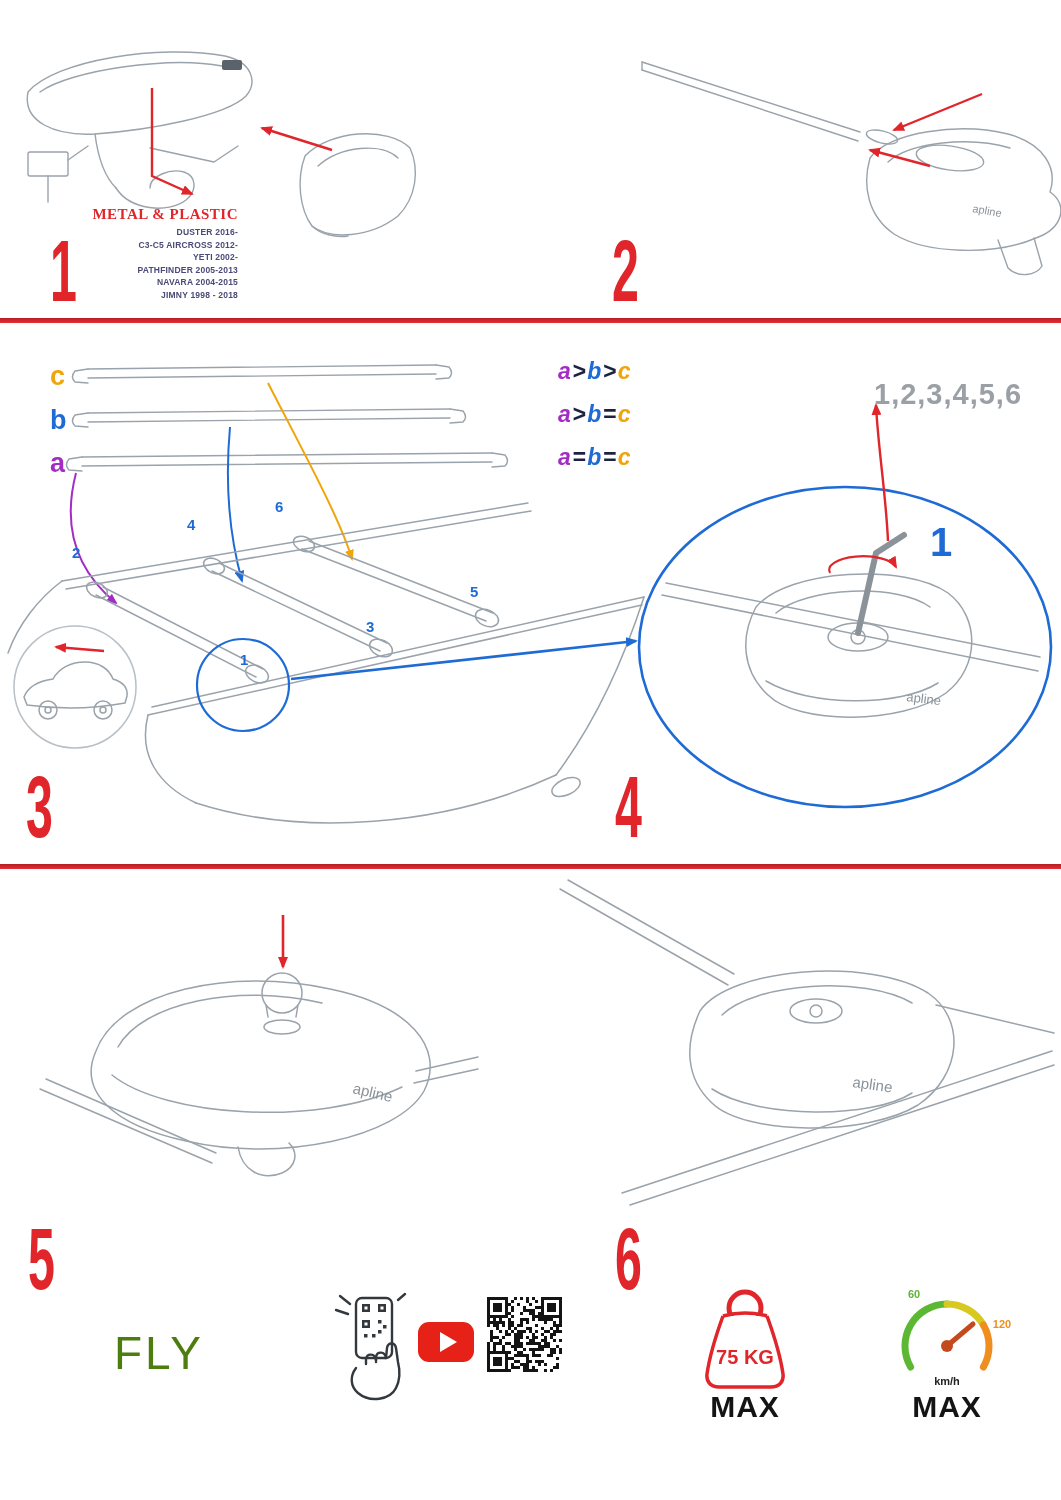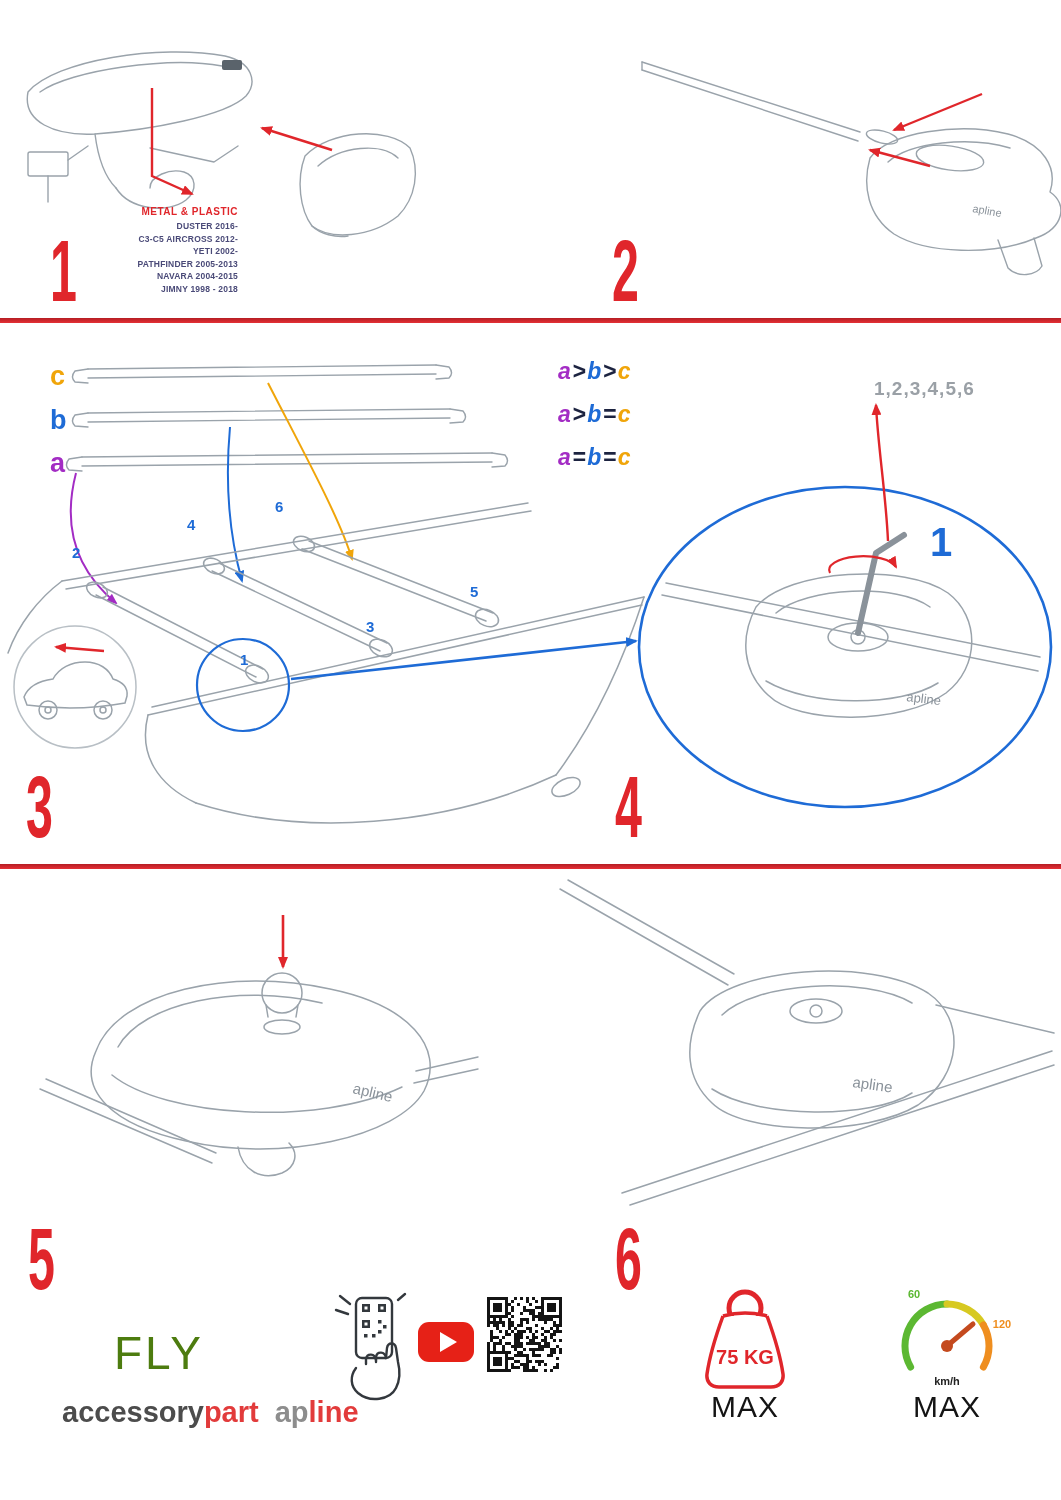--- a/index.html
+++ b/index.html
@@ -9,39 +9,39 @@
     font-family:"Liberation Sans", sans-serif; overflow:hidden; margin:0 auto;
   }
   .abs { position:absolute; }
   .stepnum {
     position:absolute; color:#e0262b; font-size:78px; font-weight:700; line-height:0.92;
     transform:scale(0.62,1.12); transform-origin:top left; letter-spacing:-2px;
   }
   .divider { position:absolute; left:0; width:100%; height:5px;
     background:linear-gradient(180deg,#b51d23,#e53036); }
   .fitlist { position:absolute; left:88px; top:206px; width:150px; text-align:right; }
-  .fitlist .mat { color:#e0262b; font-size:10px; font-weight:700; letter-spacing:0.5px; margin-bottom:3px; }
+  .fitlist .mat { color:#e0262b; font-size:15px; font-weight:700; letter-spacing:0.5px; margin-bottom:3px;font-family:Liberation Serif, serif; }
   .fitlist .model { color:#4a4a78; font-size:8.5px; font-weight:700; line-height:12.5px; letter-spacing:0.2px; }
   .barlab { position:absolute; font-size:27px; font-weight:700; line-height:1; }
   .lab-a { color:#a32cc4; } .lab-b { color:#1e6bd6; } .lab-c { color:#f0a50a; }
   .cmp { position:absolute; left:558px; font-size:23px; font-weight:700; letter-spacing:0.5px; line-height:1;font-style:italic; }
   .c-a { color:#a32cc4; } .c-b { color:#1e6bd6; } .c-c { color:#f0a50a; }
   .c-op { color:#1c2340; padding:0 1px; }
   .posnum { position:absolute; color:#1e6bd6; font-size:15px; font-weight:700; line-height:1; }
-  .seq { position:absolute; left:874px; top:378px; color:#9aa0a6; font-size:19px; font-weight:700; letter-spacing:1px; }
+  .seq { position:absolute; left:874px; top:378px; color:#9aa0a6; font-size:29px; font-weight:700; letter-spacing:1px; }
   .big1 { position:absolute; left:930px; top:520px; color:#1e6bd6; font-size:40px; font-weight:700; }
   .fly { position:absolute; left:114px; top:1326px; font-size:46px; font-weight:400;
     color:#4d7c0f; letter-spacing:3px; }
   .tagline { position:absolute; left:62px; top:1398px; font-size:29px; font-weight:700; line-height:1; }
   .tg-dark { color:#4c4c4c; } .tg-red { color:#e23b3b; } .tg-gray { color:#8d8d8d; margin-left:16px; }
   .yt { position:absolute; left:418px; top:1322px; width:56px; height:40px; background:#e62117;
     border-radius:11px; display:flex; align-items:center; justify-content:center; }
   .yt-play { width:0; height:0; border-left:17px solid #fff; border-top:10px solid transparent;
     border-bottom:10px solid transparent; margin-left:4px; }
-  .max-label { position:absolute; font-size:30px; font-weight:400; color:#141414;
+  .max-label { position:absolute; font-size:30px; font-weight:700; color:#141414;
     text-align:center; letter-spacing:1px; }
   svg text { font-family:"Liberation Sans", sans-serif; }
 </style>
 </head>
 <body>
 
 <div class="page">
 
   <svg class="abs" style="left:0;top:30px" width="440" height="290" viewBox="0 0 440 290">
     <defs>
@@ -266,23 +266,20 @@
         <path d="M630,330 L1054,190"></path>
       <path d="M936,130 L1054,158"></path>
       <text x="852" y="212" font-size="15" fill="#8a929a" stroke="none" transform="rotate(8 852 212)">apline</text>
     </g>
   </svg>
 
   <div class="stepnum" style="left:28px;top:1220px">5</div>
   <div class="stepnum" style="left:615px;top:1220px">6</div>
 
   <div class="fly">FLY</div>
-  <div class="tagline">
-    <span class="tg-dark">accessory</span><span class="tg-red">part</span><span class="tg-gray">ap</span><span class="tg-red">line</span>
-  </div>
 
   <svg class="abs" style="left:320px;top:1290px" width="95" height="115" viewBox="0 0 95 115">
     <g fill="none" stroke="#33383d" stroke-width="2.4" stroke-linecap="round" stroke-linejoin="round">
       <rect x="36" y="8" width="36" height="60" rx="6"></rect>
       <path d="M30,14 L20,6"></path>
       <path d="M28,24 L16,20"></path>
       <path d="M78,10 L85,4"></path>
       <path d="M36,78 C30,86 30,96 38,103 C50,113 70,110 76,98 C80,90 80,80 78,72 L76,58 C75,52 68,52 67,58 L66,68"></path>
       <path d="M66,68 C65,61 57,61 56,67 L56,72"></path>
       <path d="M56,70 C55,63 47,63 46,69 L46,74"></path>

